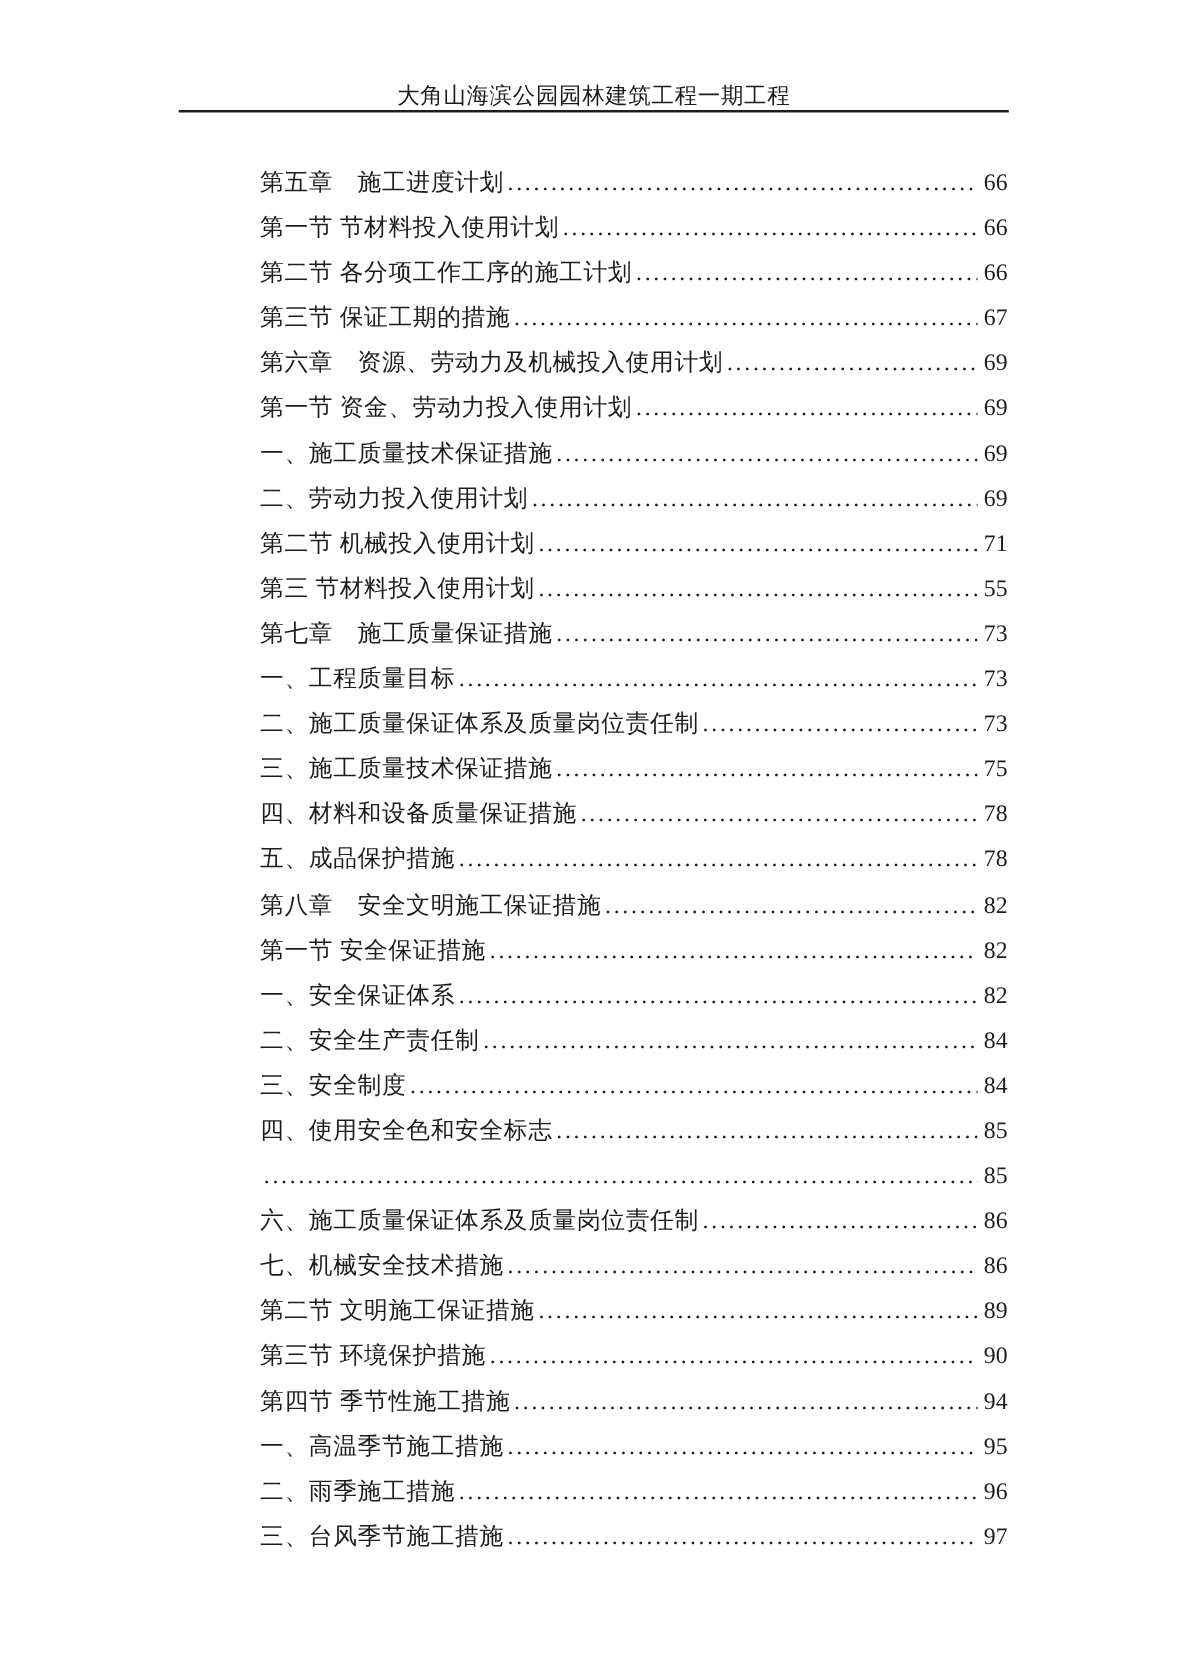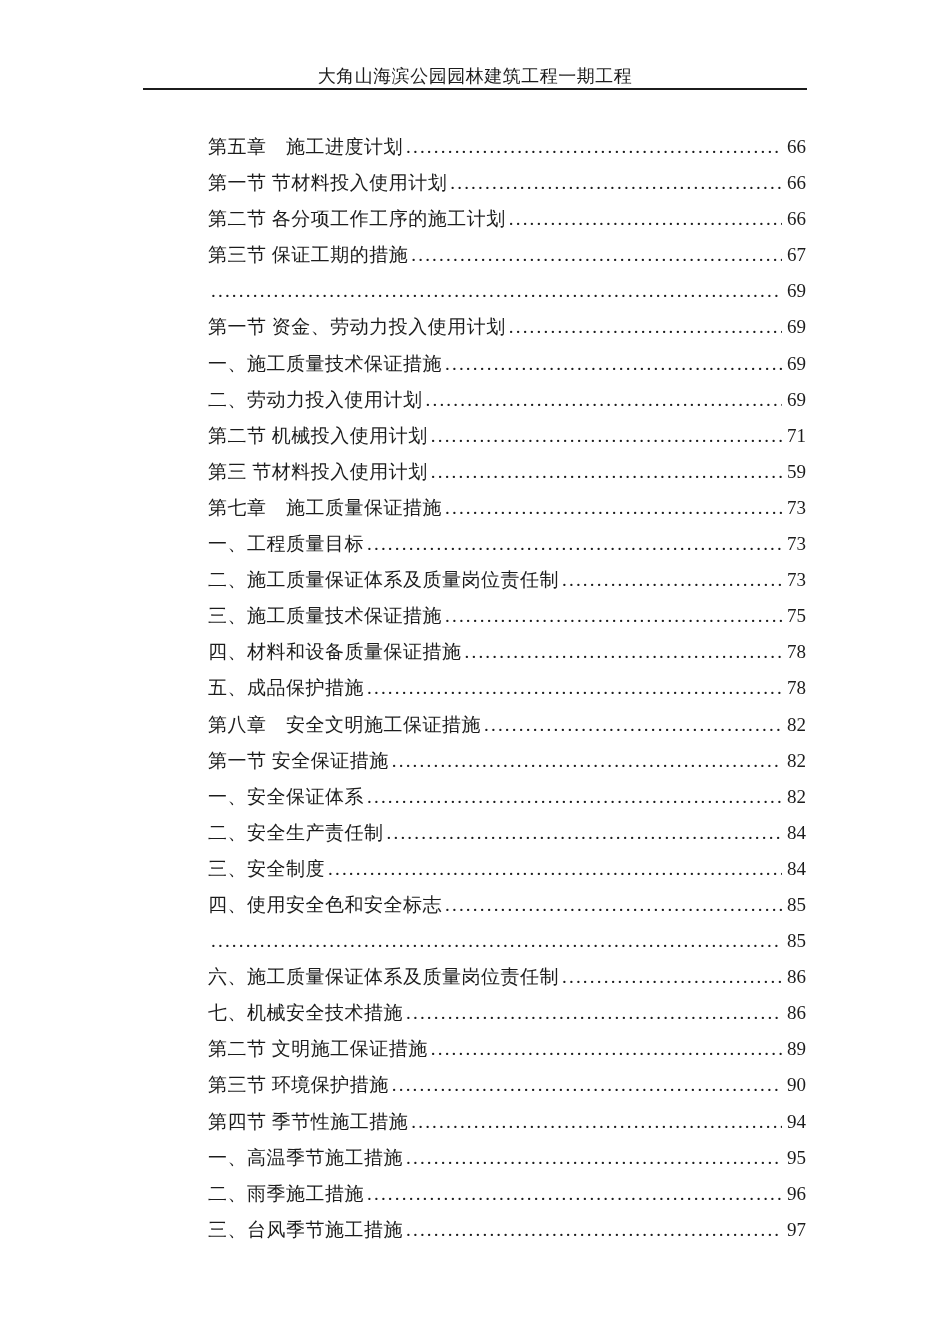--- a/index.html
+++ b/index.html
@@ -100,20 +100,21 @@
     <span class="toc-page">66</span>
   </div>
 
   <div class="toc-row">
     <span class="toc-label">第三节 保证工期的措施</span>
     <span class="toc-leader"></span>
     <span class="toc-page">67</span>
   </div>
 
   <div class="toc-row">
+    <span class="toc-label">第六章　资源、劳动力及机械投入使用计划</span>
     <span class="toc-leader"></span>
     <span class="toc-page">69</span>
   </div>
 
   <div class="toc-row">
     <span class="toc-label">第一节 资金、劳动力投入使用计划</span>
     <span class="toc-leader"></span>
     <span class="toc-page">69</span>
   </div>
 
@@ -131,21 +132,21 @@
 
   <div class="toc-row">
     <span class="toc-label">第二节 机械投入使用计划</span>
     <span class="toc-leader"></span>
     <span class="toc-page">71</span>
   </div>
 
   <div class="toc-row">
     <span class="toc-label">第三 节材料投入使用计划</span>
     <span class="toc-leader"></span>
-    <span class="toc-page">59</span>
+    <span class="toc-page">55</span>
   </div>
 
   <div class="toc-row">
     <span class="toc-label">第七章　施工质量保证措施</span>
     <span class="toc-leader"></span>
     <span class="toc-page">73</span>
   </div>
 
   <div class="toc-row">
     <span class="toc-label">一、工程质量目标</span>

